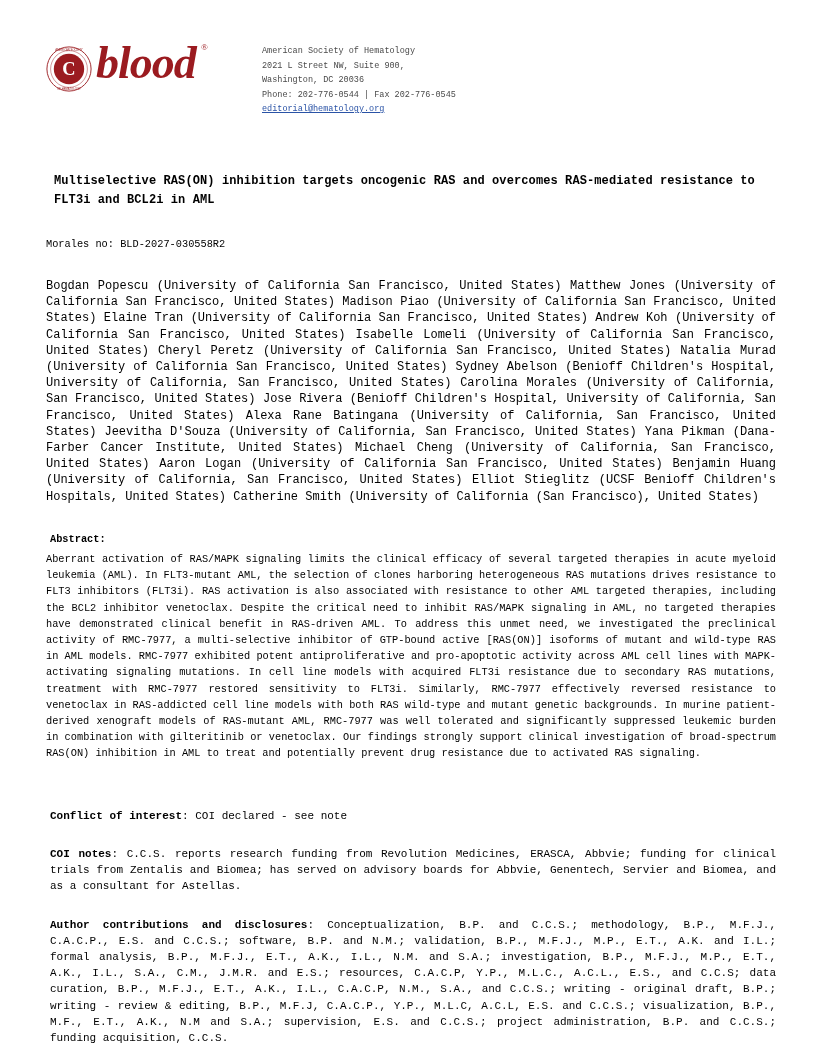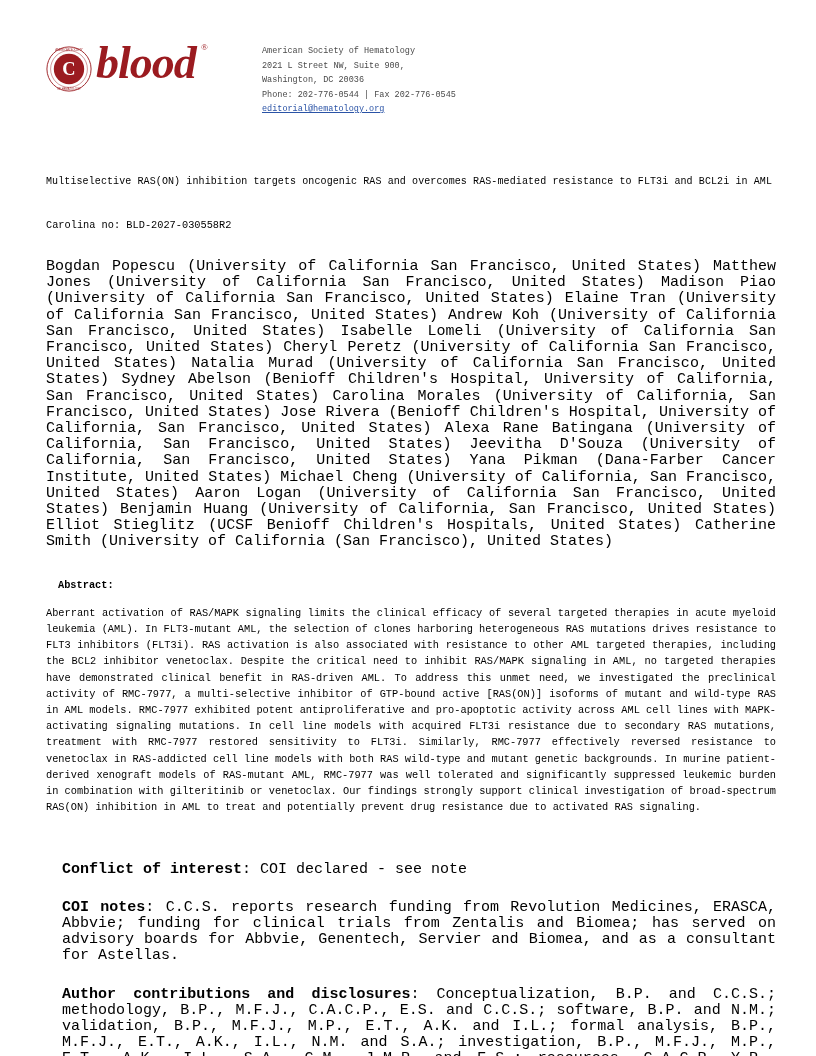--- a/index.html
+++ b/index.html
@@ -76,51 +76,51 @@
   }
 
   
   .content {
     position: absolute;
     left: 46px;
     top: 172px;
     width: 730px;
   }
   .title {
-    font-size: 10px;
+    font-size: 12px;
     line-height: 19px;
-    font-weight: 400;
+    font-weight: 700;
     letter-spacing: 0.1px;
-    margin: 0 0 26px 0;
+    margin: 0 0 26px 8px;
   }
   .tracking {
     font-size: 10.3px;
     line-height: 16px;
     margin: 0 0 26px 0;
   }
   .authors {
-    font-size: 15px;
+    font-size: 12px;
     line-height: 16.2px;
     margin: 0 0 26px 0;
     text-align: justify;
   }
   .section {
-    margin: 0 0 22px 16px;
-    font-size: 15px;
+    margin: 0 0 22px 4px;
+    font-size: 11px;
     line-height: 16.2px;
     text-align: justify;
   }
   .section .lbl {
     font-weight: 700;
   }
   .abstract-label {
     font-weight: 700;
     font-size: 10.3px;
     line-height: 16.2px;
-    margin: 12px;
+    margin: 4px;
   }
   .abstract-body {
     font-size: 10.3px;
     line-height: 16.2px;
     margin: 0 0 46px 0;
     text-align: justify;
   }
 </style>
 </head>
 <body>
@@ -151,21 +151,21 @@
       <div>Phone: 202-776-0544 | Fax 202-776-0545</div>
       <div class="email">editorial@hematology.org</div>
     </div>
   </div>
 
   <div class="content">
 
     <div class="title">Multiselective RAS(ON) inhibition targets oncogenic RAS and overcomes RAS-mediated resistance to FLT3i and BCL2i in AML</div>
 
     <div class="tracking">
-      <span>Carolina no: </span><span>BLD-2027-030558R2</span>
+      <span>Morales no: </span><span>BLD-2027-030558R2</span>
     </div>
 
     <div class="authors">Bogdan Popescu (University of California San Francisco, United States) Matthew Jones (University of California San Francisco, United States) Madison Piao (University of California San Francisco, United States) Elaine Tran (University of California San Francisco, United States) Andrew Koh (University of California San Francisco, United States) Isabelle Lomeli (University of California San Francisco, United States) Cheryl Peretz (University of California San Francisco, United States) Natalia Murad (University of California San Francisco, United States) Sydney Abelson (Benioff Children's Hospital, University of California, San Francisco, United States) Carolina Morales (University of California, San Francisco, United States) Jose Rivera (Benioff Children's Hospital, University of California, San Francisco, United States) Alexa Rane Batingana (University of California, San Francisco, United States) Jeevitha D'Souza (University of California, San Francisco, United States) Yana Pikman (Dana-Farber Cancer Institute, United States) Michael Cheng (University of California, San Francisco, United States) Aaron Logan (University of California San Francisco, United States) Benjamin Huang (University of California, San Francisco, United States) Elliot Stieglitz (UCSF Benioff Children's Hospitals, United States) Catherine Smith (University of California (San Francisco), United States)</div>
 
     <div class="abstract-label">Abstract:</div>
     <div class="abstract-body">Aberrant activation of RAS/MAPK signaling limits the clinical efficacy of several targeted therapies in acute myeloid leukemia (AML). In FLT3-mutant AML, the selection of clones harboring heterogeneous RAS mutations drives resistance to FLT3 inhibitors (FLT3i). RAS activation is also associated with resistance to other AML targeted therapies, including the BCL2 inhibitor venetoclax. Despite the critical need to inhibit RAS/MAPK signaling in AML, no targeted therapies have demonstrated clinical benefit in RAS-driven AML. To address this unmet need, we investigated the preclinical activity of RMC-7977, a multi-selective inhibitor of GTP-bound active [RAS(ON)] isoforms of mutant and wild-type RAS in AML models. RMC-7977 exhibited potent antiproliferative and pro-apoptotic activity across AML cell lines with MAPK-activating signaling mutations. In cell line models with acquired FLT3i resistance due to secondary RAS mutations, treatment with RMC-7977 restored sensitivity to FLT3i. Similarly, RMC-7977 effectively reversed resistance to venetoclax in RAS-addicted cell line models with both RAS wild-type and mutant genetic backgrounds. In murine patient-derived xenograft models of RAS-mutant AML, RMC-7977 was well tolerated and significantly suppressed leukemic burden in combination with gilteritinib or venetoclax. Our findings strongly support clinical investigation of broad-spectrum RAS(ON) inhibition in AML to treat and potentially prevent drug resistance due to activated RAS signaling.</div>
 
     <div class="section">
       <span class="lbl">Conflict of interest</span><span>: COI declared - see note</span>
     </div>

